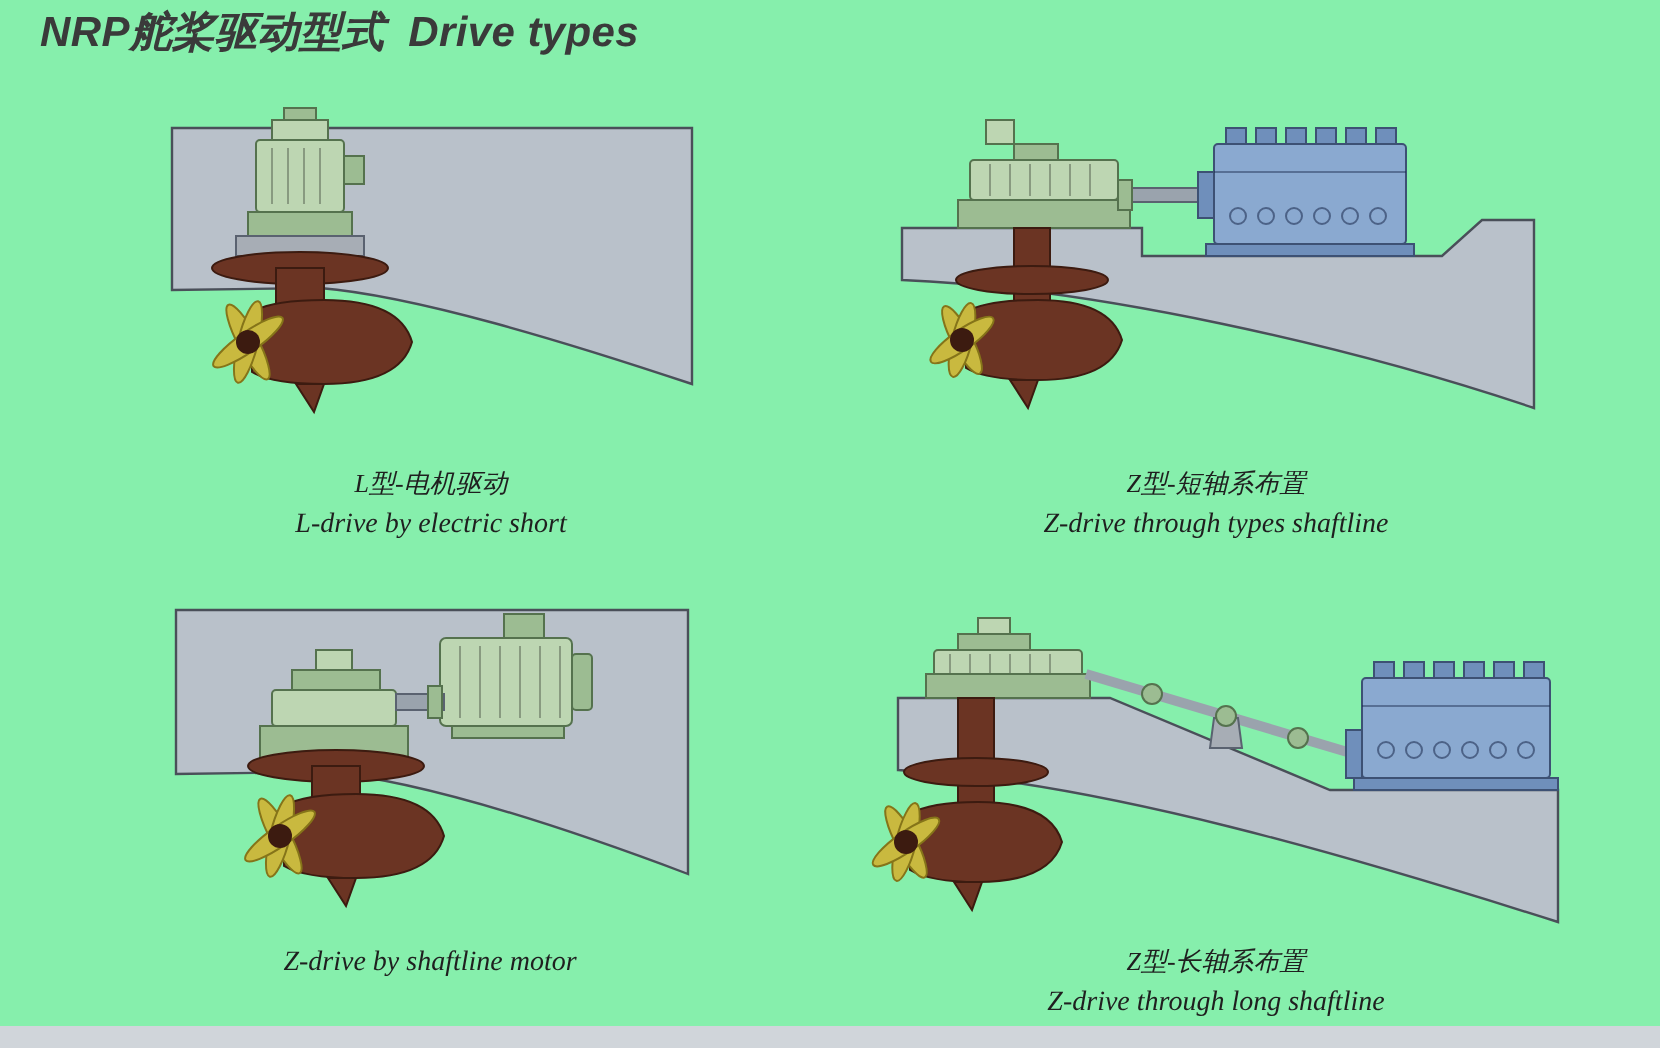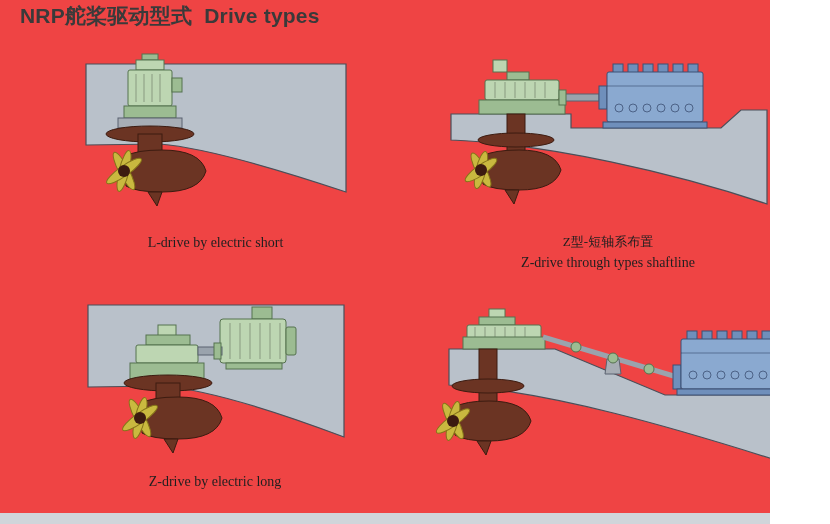--- a/index.html
+++ b/index.html
@@ -1,17 +1,17 @@
 <!DOCTYPE html>
 <html style="--hull: #b9c1ca; --hull_outline: #4a4f59; --motor_green: #bdd6b2; --motor_green_dark: #9cbc92; --green_outline: #55724e; --engine_blue: #8aa9d0; --engine_blue_dark: #6f8fbb; --blue_outline: #3d5174; --pod_brown: #6b3423; --pod_outline: #3c1b10; --prop_yellow: #c9b93f; --prop_outline: #857419; --shaft_gray: #9aa3ad; --footer: #d0d5da; --title: #3a3a3a; --text: #1f1f1f;"><head>
 <meta charset="utf-8">
 <style>
   html,body { margin:0; padding:0; background:#ffffff; }
-  .page { position:relative; width:770px; height:524px; background:#ef4444;
-          font-family:"Liberation Serif", serif; overflow:hidden; }
+  .page { position:relative; width:830px; height:524px; background:#86efac;
+          font-family:"Liberation Serif", serif; overflow:hidden;font-style:italic; }
 
   .title { position:absolute; left:20px; top:2px; margin:0;
            font-family:"Liberation Sans", sans-serif; font-weight:700;
            font-size:21px; color:var(--title, #3a3a3a); letter-spacing:0.2px; }
   .title .t-en { margin-left:12px; }
 
   .panel { position:absolute; margin:0; }
   .panel svg { display:block; }
 
   .caption { text-align:center; margin-top:7px; color:var(--text, #1f1f1f); }
@@ -63,20 +63,21 @@
         <path class="c-brown" d="M70,140 L84,140 L79,154 Z"></path>
       </g>
       <g class="c-prop">
         <ellipse cx="46" cy="119" rx="5" ry="21" transform="rotate(-28 46 119)"></ellipse>
         <ellipse cx="46" cy="119" rx="5" ry="21" transform="rotate(14 46 119)"></ellipse>
         <ellipse cx="46" cy="119" rx="5" ry="21" transform="rotate(55 46 119)"></ellipse>
       </g>
       <circle class="c-brownd" cx="46" cy="119" r="6"></circle>
     </svg>
     <figcaption class="caption">
+      <div class="cap-cn">L型-电机驱动</div>
       <div class="cap-en">L-drive by electric short</div>
     </figcaption>
   </figure>
 
   <figure class="panel" style="left:423px; top:52px; width:370px;">
     <svg width="370" height="175" viewBox="0 0 370 175">
       <path class="c-hull" d="M28,62 L148,62 L148,76 L298,76 L318,58 L344,58 L344,152 C252,121 125,92 28,88 Z"></path>
       <g>
         <rect class="c-green" x="70" y="8" width="14" height="12"></rect>
         <rect class="c-greend" x="84" y="20" width="22" height="8"></rect>
@@ -156,21 +157,21 @@
         <path class="c-brown" d="M84,148 L98,148 L93,162 Z"></path>
       </g>
       <g class="c-prop">
         <ellipse cx="60" cy="127" rx="5" ry="21" transform="rotate(-28 60 127)"></ellipse>
         <ellipse cx="60" cy="127" rx="5" ry="21" transform="rotate(14 60 127)"></ellipse>
         <ellipse cx="60" cy="127" rx="5" ry="21" transform="rotate(55 60 127)"></ellipse>
       </g>
       <circle class="c-brownd" cx="60" cy="127" r="6"></circle>
     </svg>
     <figcaption class="caption">
-      <div class="cap-en">Z-drive by electric long</div>
+      <div class="cap-en">Z-drive by shaftline motor</div>
     </figcaption>
   </figure>
 
   <figure class="panel" style="left:423px; top:291px; width:370px;">
     <svg width="370" height="175" viewBox="0 0 370 175">
       <path class="c-hull" d="M26,58 L132,58 L242,104 L356,104 L356,170 C255,138 128,100 26,94 Z"></path>
       <g>
         <rect class="c-green" x="66" y="18" width="16" height="10"></rect>
         <rect class="c-greend" x="56" y="26" width="36" height="8"></rect>
         <rect class="c-green" x="44" y="34" width="74" height="14" rx="2"></rect>
@@ -212,16 +213,20 @@
         <path class="c-brown" d="M32,116 Q42,110 66,110 Q102,110 108,130 Q102,150 66,150 Q42,150 32,144 Z"></path>
         <path class="c-brown" d="M54,150 L68,150 L63,164 Z"></path>
       </g>
       <g class="c-prop">
         <ellipse cx="30" cy="130" rx="5" ry="20" transform="rotate(-28 30 130)"></ellipse>
         <ellipse cx="30" cy="130" rx="5" ry="20" transform="rotate(14 30 130)"></ellipse>
         <ellipse cx="30" cy="130" rx="5" ry="20" transform="rotate(55 30 130)"></ellipse>
       </g>
       <circle class="c-brownd" cx="30" cy="130" r="6"></circle>
     </svg>
+    <figcaption class="caption">
+      <div class="cap-cn">Z型-长轴系布置</div>
+      <div class="cap-en">Z-drive through long shaftline</div>
+    </figcaption>
   </figure>
 
   <div class="footer-strip"></div>
 </div>
 
 </body></html>

